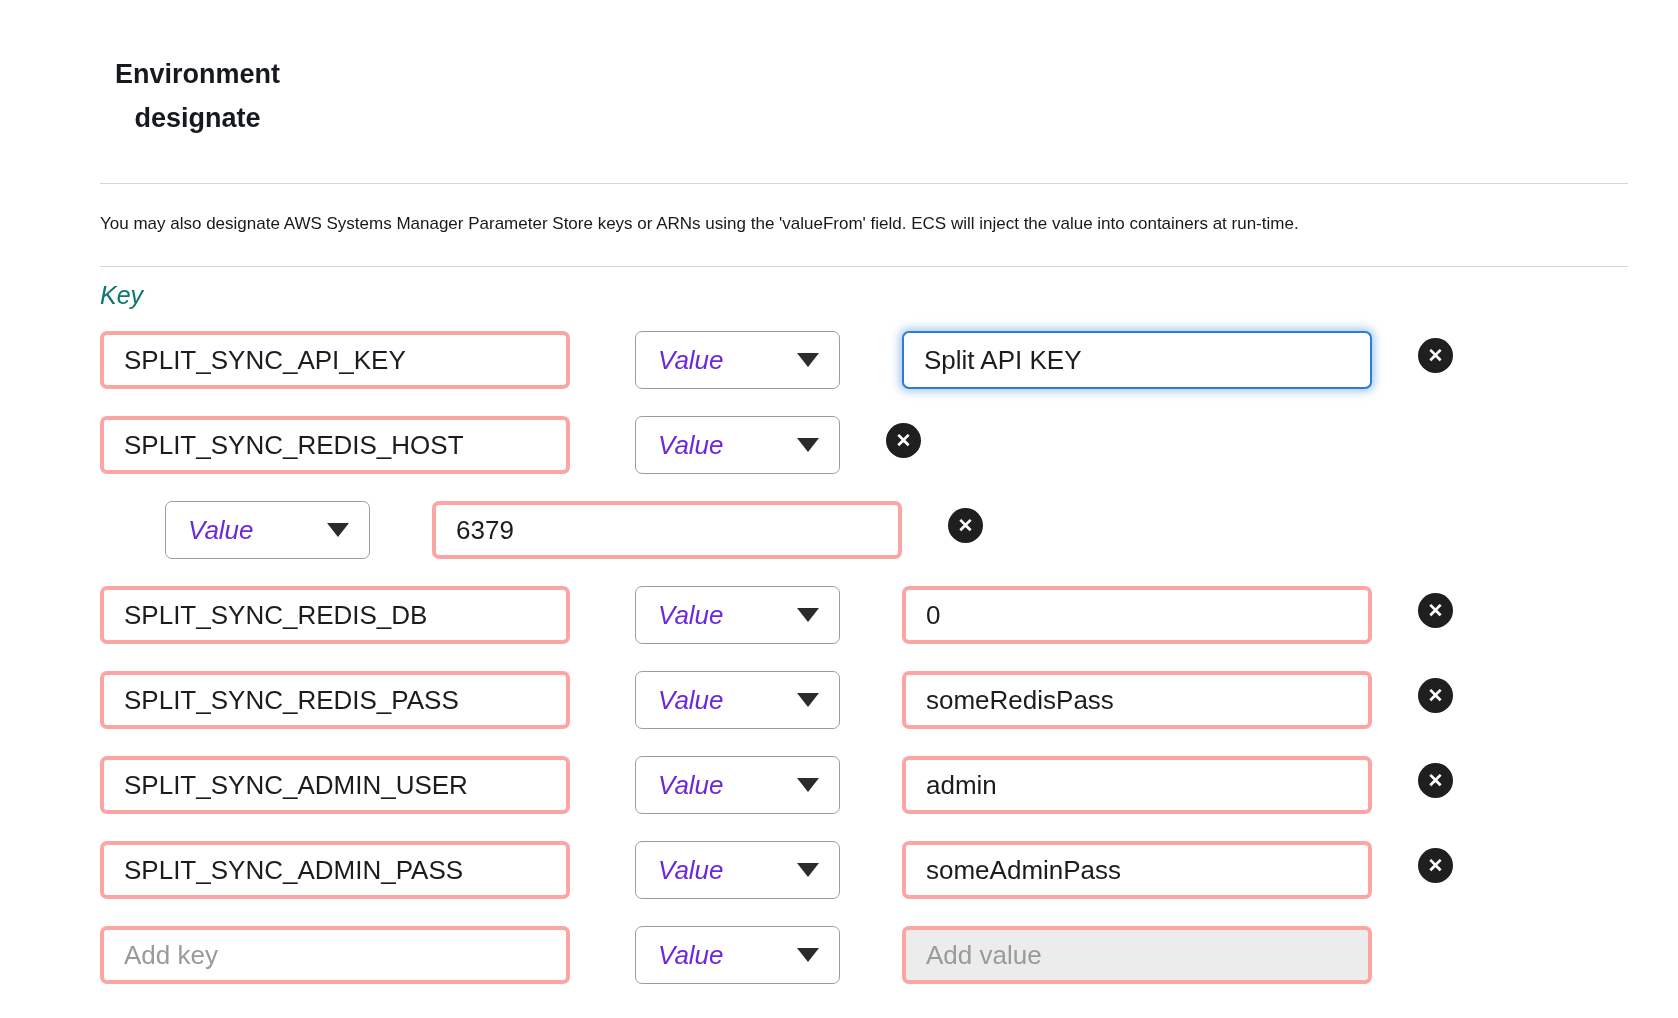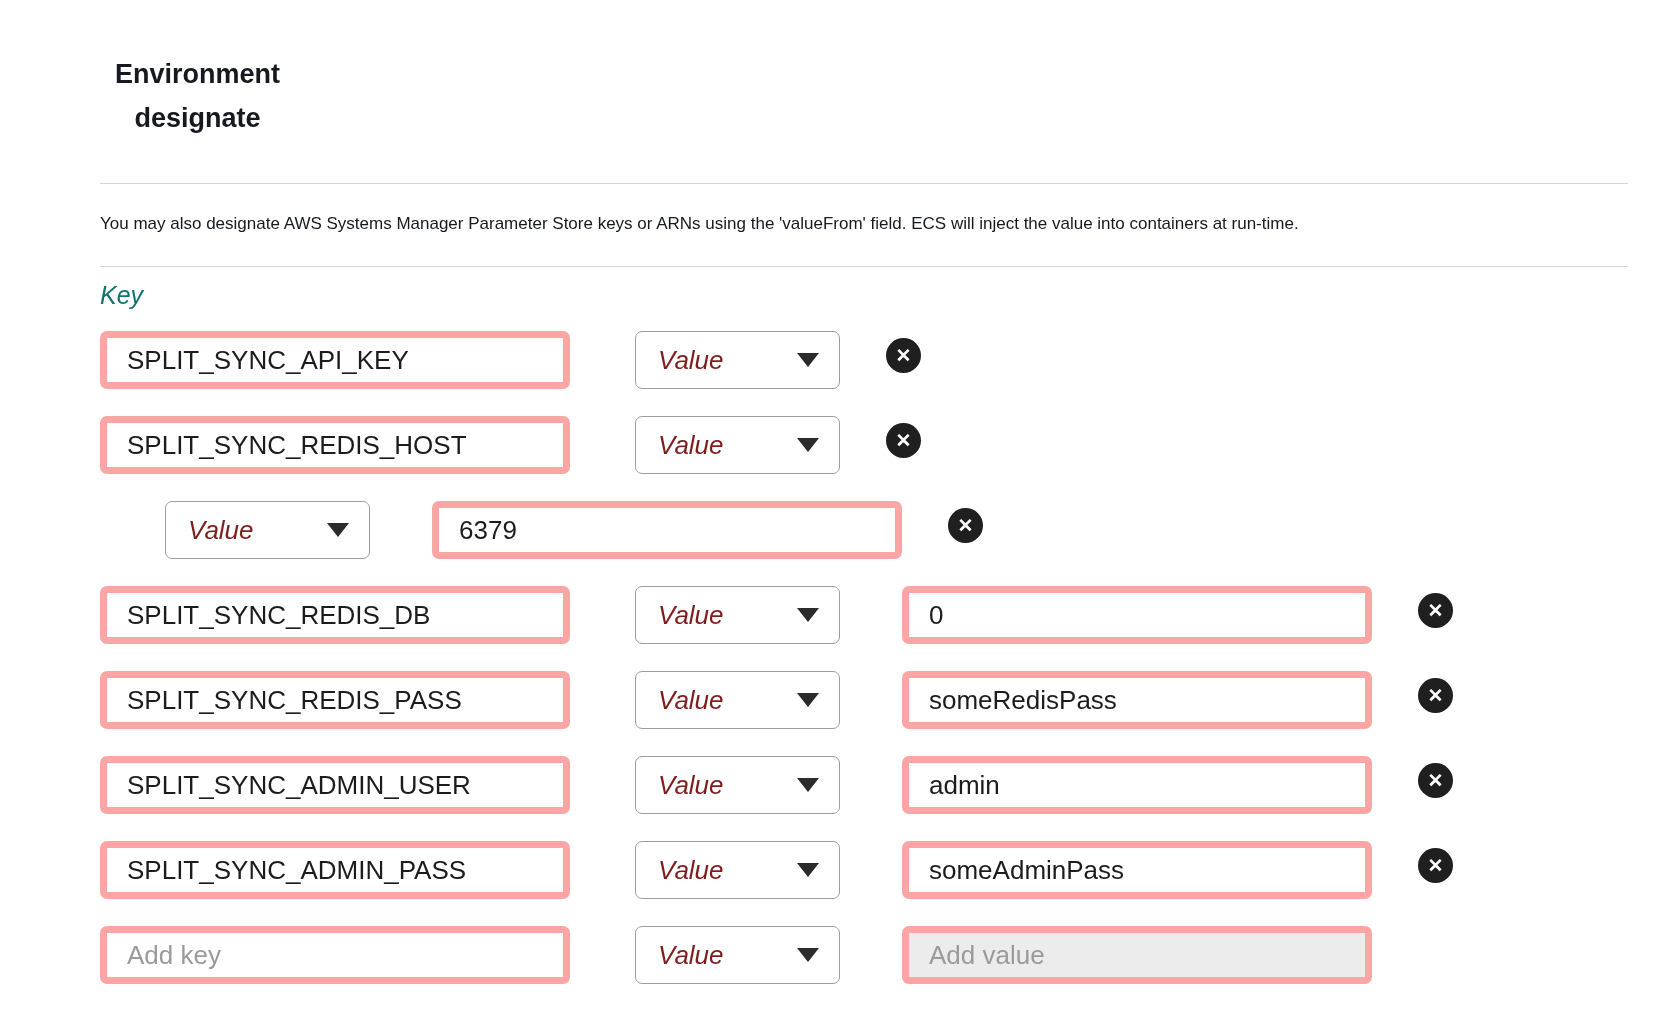--- a/index.html
+++ b/index.html
@@ -46,21 +46,21 @@
   }
   .env-row {
     display: flex;
     align-items: center;
     height: 60px;
     margin-bottom: 25px;
   }
   .key-input, .value-input {
     width: 470px;
     height: 58px;
-    border: 7px solid #fca5a5;
+    border: 4px solid #fca5a5;
     border-radius: 7px;
     font-family: "Liberation Sans", sans-serif;
     font-size: 26px;
     color: #1c1c1c;
     padding: 0 20px;
     background: #ffffff;
     outline: none;
   }
   .key-input::placeholder, .value-input::placeholder {
     color: #9a9a9a;
@@ -75,21 +75,21 @@
     background: #ffffff;
     display: flex;
     align-items: center;
     justify-content: space-between;
     padding: 0 20px 0 22px;
     cursor: pointer;
   }
   .type-label {
     font-size: 26px;
     font-style: italic;
-    color: #7f1d1d;
+    color: #6d28d9;
   }
   .caret {
     width: 0;
     height: 0;
     border-left: 11px solid transparent;
     border-right: 11px solid transparent;
     border-top: 14px solid #2b2b2b;
   }
   .value-input { margin-left: 62px; }
   .value-input.focused {
@@ -138,20 +138,21 @@
   <div class="key-col-label">Key</div>
 
   <div class="rows">
 
   <div class="env-row">
     <input class="key-input" value="SPLIT_SYNC_API_KEY" style="">
     <div class="type-select">
       <span class="type-label">Value</span>
       <span class="caret"></span>
     </div>
+    <input class="value-input focused" value="Split API KEY" style="">
     <button class="remove-btn">
       <span class="remove-x">✕</span>
     </button>
   </div>
 
   <div class="env-row">
     <input class="key-input" value="SPLIT_SYNC_REDIS_HOST" style="">
     <div class="type-select">
       <span class="type-label">Value</span>
       <span class="caret"></span>

